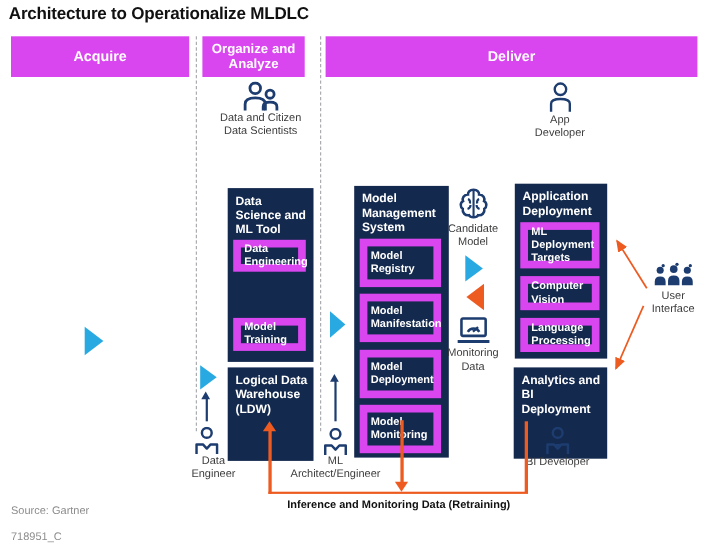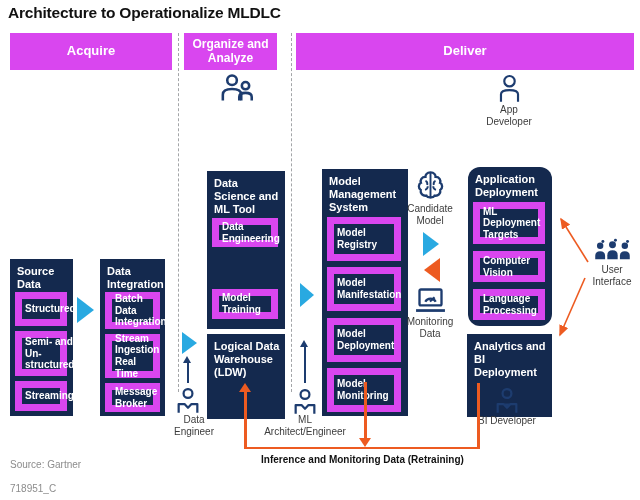--- a/index.html
+++ b/index.html
@@ -50,36 +50,25 @@
   <div class="abs dash" style="left:291px;"></div>
 
   <div class="abs" style="left:220px;top:74px;">
     <svg width="34" height="27" viewBox="0 0 24 19">
       <circle cx="8.5" cy="4.4" r="3.4" fill="none" stroke="#1D3C6F" stroke-width="1.8"></circle>
       <path d="M2 18.6 V14.6 Q2 10.6 8.5 10.6 Q15 10.6 15 14.6 V18.6" fill="none" stroke="#1D3C6F" stroke-width="1.8"></path>
       <circle cx="18" cy="8.2" r="2.6" fill="none" stroke="#1D3C6F" stroke-width="1.8"></circle>
       <path d="M13.6 18.6 V16.2 Q13.6 13.3 18 13.3 Q22.4 13.3 22.4 16.2 V18.6" fill="none" stroke="#1D3C6F" stroke-width="1.8"></path>
     </svg>
   </div>
+  <div class="abs actor-label" style="left:192px;top:102px;width:90px;">Data and Citizen Data Scientists</div>
 
-  <div class="abs box" style="left:10px;top:225px;width:63px;height:157px;">
-    <div class="box-title">Source Data</div>
-    <div class="subbox" style="left:5px;top:33px;width:52px;height:34px;">Structured</div>
-    <div class="subbox" style="left:5px;top:72px;width:52px;height:45px;">Semi- and Un-structured</div>
-    <div class="subbox" style="left:5px;top:122px;width:52px;height:30px;">Streaming</div>
-  </div>
 
   <div class="abs tri" style="left:77px;top:297px;border-top:13px solid transparent;border-bottom:13px solid transparent;border-left:17px solid #29A9E1;"></div>
 
-  <div class="abs box" style="left:100px;top:225px;width:65px;height:157px;">
-    <div class="box-title">Data Integration</div>
-    <div class="subbox" style="left:5px;top:33px;width:55px;height:37px;">Batch Data Integration</div>
-    <div class="subbox" style="left:5px;top:75px;width:55px;height:44px;">Stream Ingestion Real Time</div>
-    <div class="subbox" style="left:5px;top:124px;width:55px;height:29px;">Message Broker</div>
-  </div>
 
   <div class="abs box" style="left:207px;top:137px;width:78px;height:158px;">
     <div class="box-title">Data Science and ML Tool</div>
     <div class="subbox" style="left:5px;top:47px;width:66px;height:29px;">Data Engineering</div>
     <div class="subbox" style="left:5px;top:118px;width:66px;height:30px;">Model Training</div>
   </div>
 
   <div class="abs tri" style="left:182px;top:332px;border-top:11px solid transparent;border-bottom:11px solid transparent;border-left:15px solid #29A9E1;"></div>
 
   <div class="abs box" style="left:207px;top:300px;width:78px;height:85px;">
@@ -140,21 +129,21 @@
   <div class="abs actor-label" style="left:400px;top:316px;width:60px;">Monitoring Data</div>
 
   <div class="abs" style="left:497px;top:74px;">
     <svg width="25" height="28" viewBox="0 0 22 24">
       <circle cx="11" cy="6" r="4.6" fill="none" stroke="#1D3C6F" stroke-width="1.9"></circle>
       <path d="M3.5 24 V17.6 Q3.5 13.8 11 13.8 Q18.5 13.8 18.5 17.6 V24" fill="none" stroke="#1D3C6F" stroke-width="1.9"></path>
     </svg>
   </div>
   <div class="abs actor-label" style="left:480px;top:104px;width:58px;">App Developer</div>
 
-  <div class="abs box" style="left:468px;top:133px;width:84px;height:159px;border-radius:12px;">
+  <div class="abs box" style="left:468px;top:133px;width:84px;height:159px;">
     <div class="box-title">Application Deployment</div>
     <div class="subbox" style="left:5px;top:35px;width:72px;height:42px;">ML Deployment Targets</div>
     <div class="subbox" style="left:5px;top:84px;width:72px;height:31px;">Computer Vision</div>
     <div class="subbox" style="left:5px;top:122px;width:72px;height:31px;">Language Processing</div>
   </div>
 
   <div class="abs box" style="left:467px;top:300px;width:85px;height:83px;">
     <div class="box-title">Analytics and BI Deployment</div>
   </div>
 

